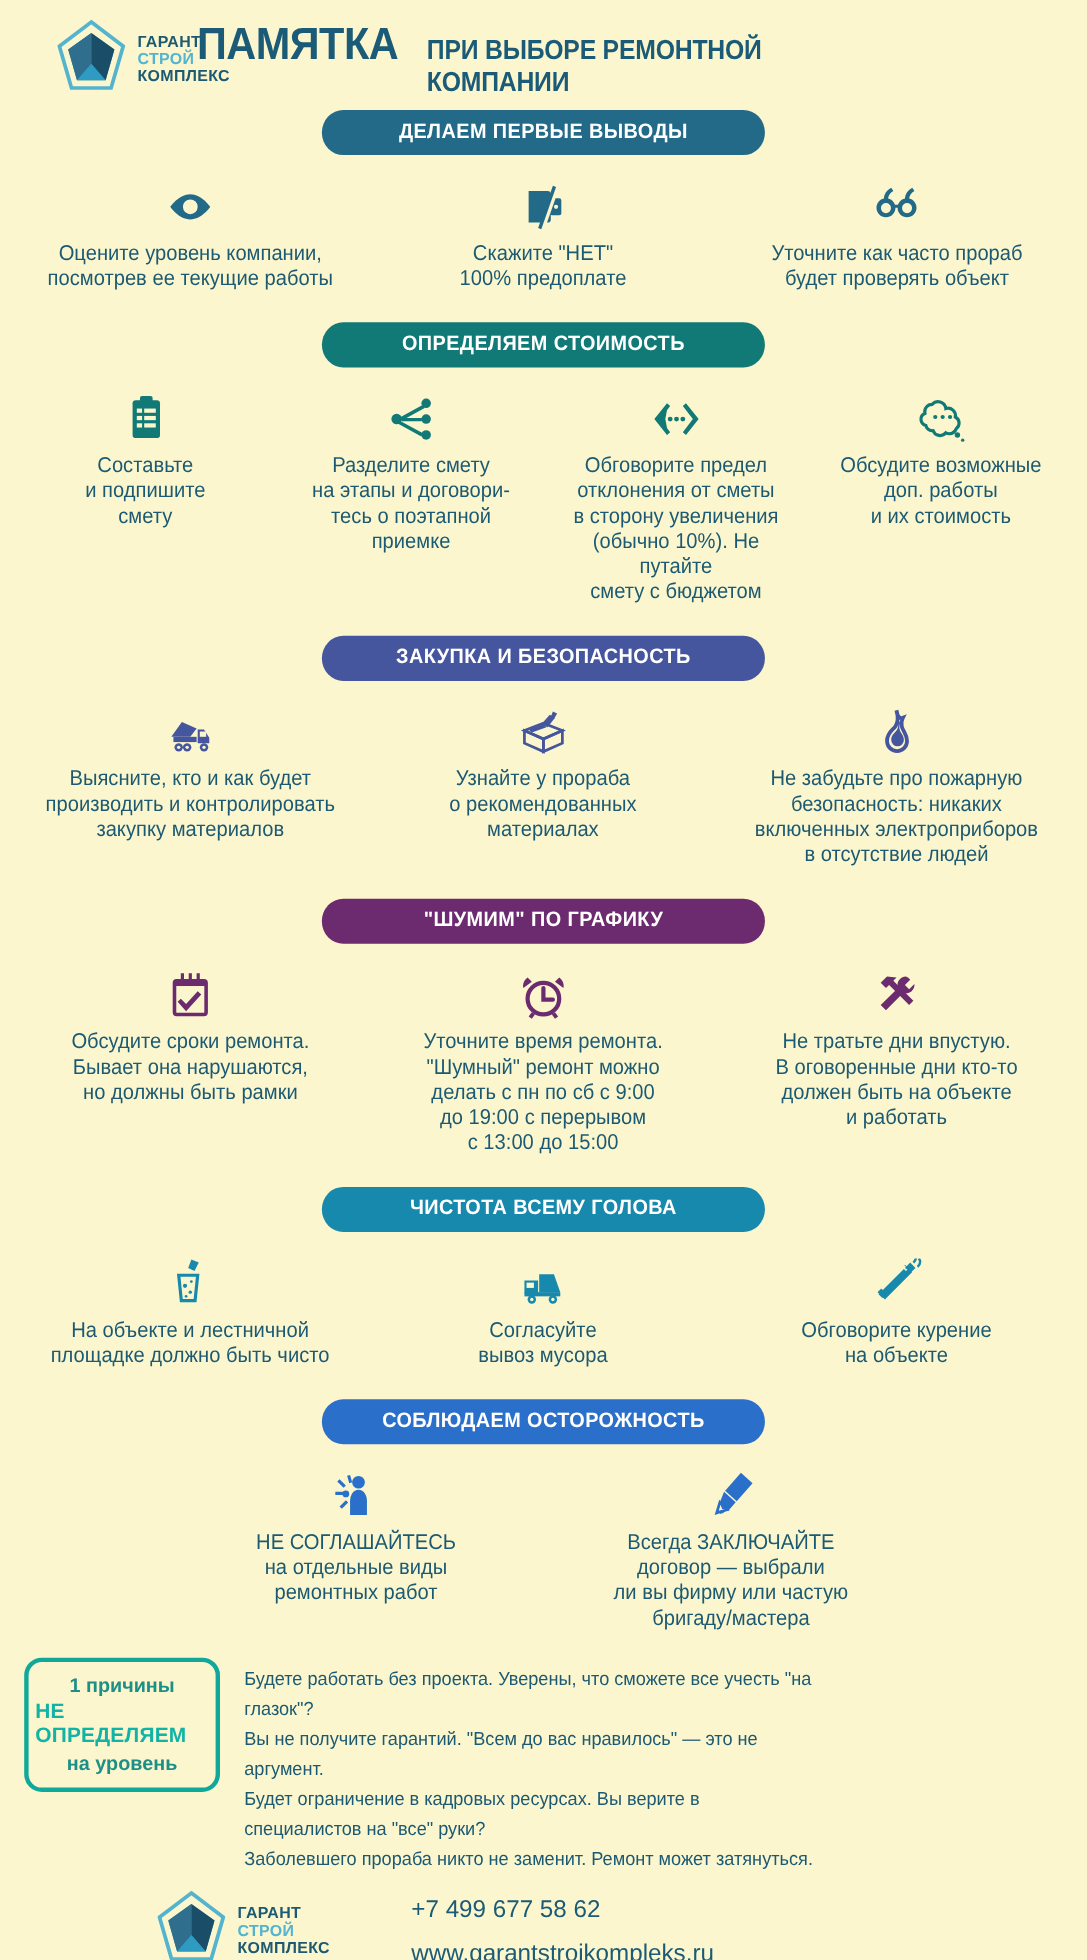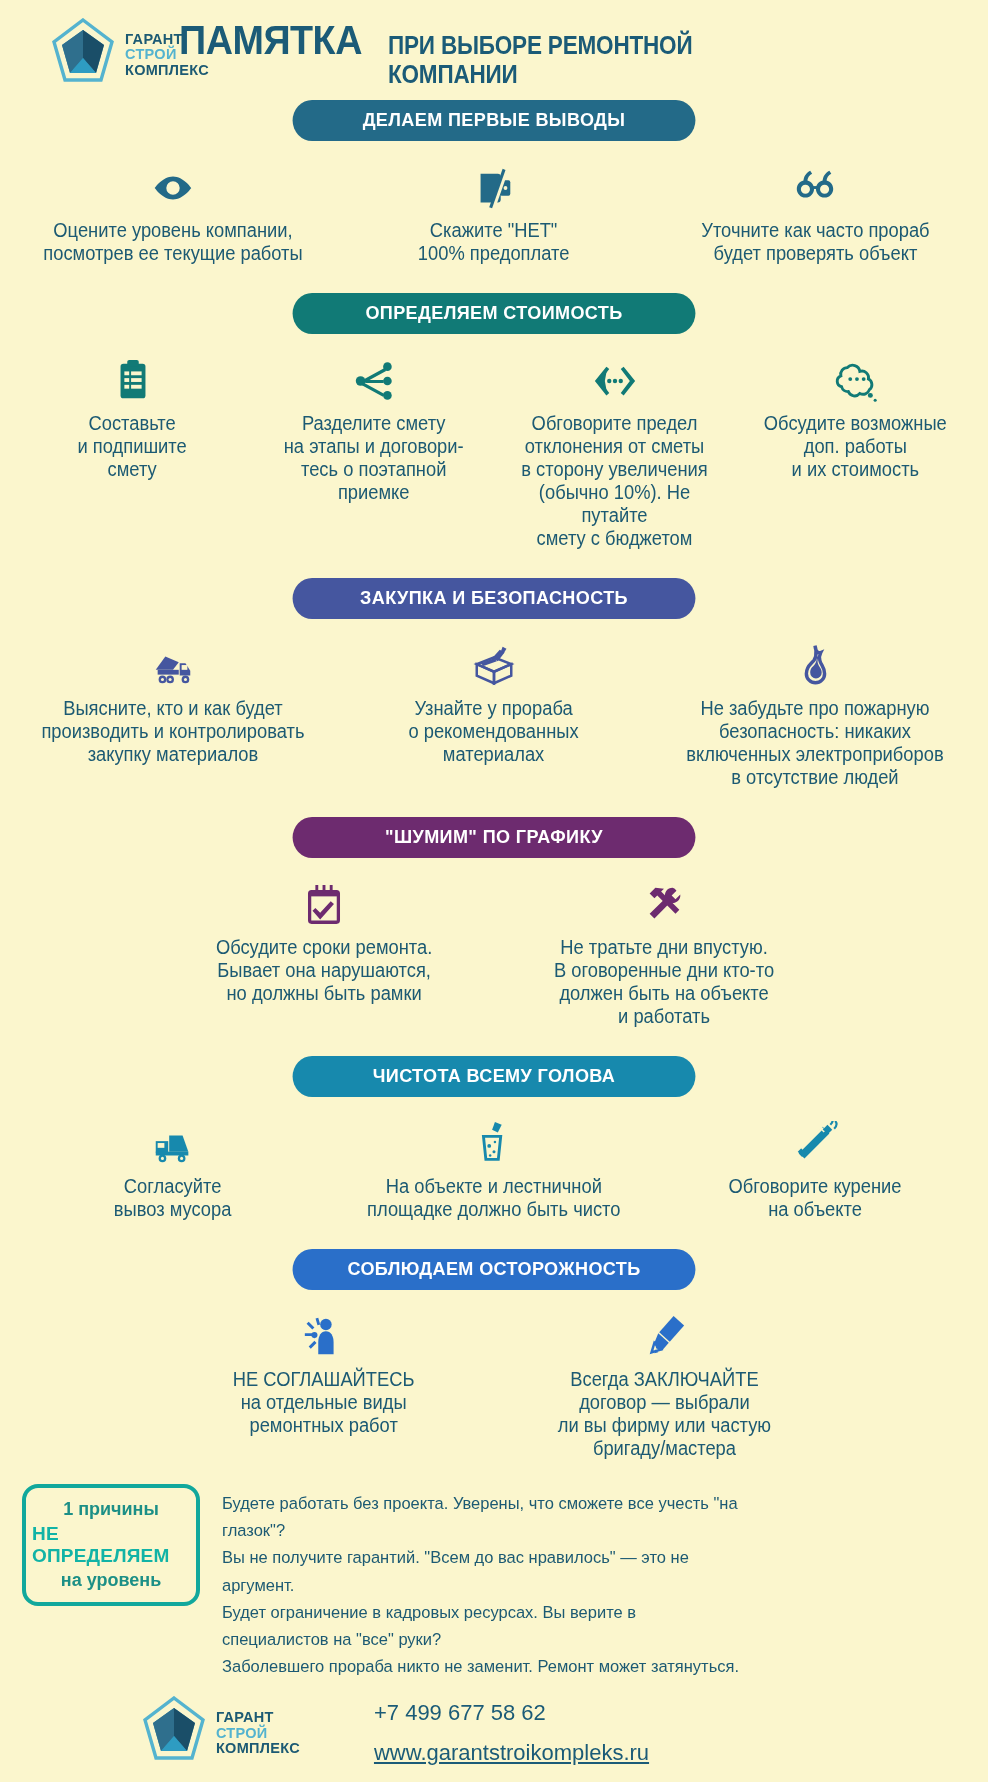--- a/index.html
+++ b/index.html
@@ -394,67 +394,82 @@
                 <path d="M15 27l5 5 11-12 3.4 3-14.4 16-8-9z"></path>
               </svg>
             </div>
             <div class="caption">Обсудите сроки ремонта.
 Бывает она нарушаются,
 но должны быть рамки</div>
           </div>
           <div class="card">
             <div class="icon">
               <svg width="46" height="46" viewBox="0 0 48 48" fill="#6d2b6f">
+                <circle cx="24" cy="27" r="15" fill="none" stroke="#6d2b6f" stroke-width="4"></circle>
+                <path d="M24 17v11h9" fill="none" stroke="#6d2b6f" stroke-width="4" stroke-linecap="round"></path>
+                <path d="M9 7c-3 2-5 6-4 10l8-6zM39 7c3 2 5 6 4 10l-8-6z"></path>
+                <path d="M13 40l-3 4 3 2 3-4zM35 40l3 4-3 2-3-4z"></path>
+              </svg>
+            </div>
+            <div class="caption">Уточните время ремонта.
+"Шумный" ремонт можно
+делать с пн по сб с 9:00
+до 19:00 с перерывом
+с 13:00 до 15:00</div>
+          </div>
+          <div class="card">
+            <div class="icon">
+              <svg width="46" height="46" viewBox="0 0 48 48" fill="#6d2b6f">
                 <path d="M33 6a8 8 0 00-7.5 11L9 33l5 5 16.5-16.5A8 8 0 0041 13l-5 5-4-4 5-5a8 8 0 00-4-3z"></path>
                 <path d="M15 6l-6 6 5 5 3-3 19 19 4-4L21 10l3-3z"></path>
               </svg>
             </div>
             <div class="caption">Не тратьте дни впустую.
 В оговоренные дни кто-то
 должен быть на объекте
 и работать</div>
           </div>
         </div>
       </div>
       <div class="section">
         <div class="sp-28"></div>
         <div class="banner-row">
           <div class="banner" style="background: rgb(23, 137, 173);">ЧИСТОТА ВСЕМУ ГОЛОВА</div>
         </div>
         <div class="sp-20"></div>
         <div class="cards cols-3">
+          <div class="card">
+            <div class="icon">
+              <svg width="46" height="46" viewBox="0 0 48 48" fill="#1789ad">
+                <path d="M13 16h18l-2.5 24h-13z" fill="none" stroke="#1789ad" stroke-width="3"></path>
+                <path d="M25 1l7 3-4 8-6-3z"></path>
+                <circle cx="19" cy="26" r="2"></circle>
+                <circle cx="24" cy="32" r="1.6"></circle>
+                <circle cx="20" cy="36" r="1.3"></circle>
+                <circle cx="25" cy="22" r="1.3"></circle>
+              </svg>
+            </div>
+            <div class="caption">На объекте и лестничной
+площадке должно быть чисто</div>
+          </div>
           <div class="card">
             <div class="icon">
               <svg width="46" height="46" viewBox="0 0 48 48" fill="#1789ad">
                 <path d="M20 15h14l6 17H20z"></path>
                 <path d="M6 21h13v12H6z"></path>
                 <rect x="8" y="23" width="7" height="5" fill="#fbf6cd"></rect>
                 <rect x="6" y="32" width="34" height="4"></rect>
                 <circle cx="13" cy="39" r="4"></circle>
                 <circle cx="33" cy="39" r="4"></circle>
                 <circle cx="13" cy="39" r="1.6" fill="#fbf6cd"></circle>
                 <circle cx="33" cy="39" r="1.6" fill="#fbf6cd"></circle>
               </svg>
             </div>
             <div class="caption">Согласуйте
 вывоз мусора</div>
-          </div>
-          <div class="card">
-            <div class="icon">
-              <svg width="46" height="46" viewBox="0 0 48 48" fill="#1789ad">
-                <path d="M13 16h18l-2.5 24h-13z" fill="none" stroke="#1789ad" stroke-width="3"></path>
-                <path d="M25 1l7 3-4 8-6-3z"></path>
-                <circle cx="19" cy="26" r="2"></circle>
-                <circle cx="24" cy="32" r="1.6"></circle>
-                <circle cx="20" cy="36" r="1.3"></circle>
-                <circle cx="25" cy="22" r="1.3"></circle>
-              </svg>
-            </div>
-            <div class="caption">На объекте и лестничной
-площадке должно быть чисто</div>
           </div>
           <div class="card">
             <div class="icon">
               <svg width="46" height="46" viewBox="0 0 48 48" fill="#1789ad">
                 <path d="M6 36l26-26 7 7L13 43z" transform="translate(0,-4)"></path>
                 <path d="M9 29l22-22 4 4-22 22z" fill="#fbf6cd" transform="translate(0,-1)"></path>
                 <path d="M7 34l24-24 3.5 3.5-24 24z"></path>
                 <path d="M32 9l5-5 5 5-4 4z"></path>
                 <path d="M40 4c3-3 3-6 1-8M44 8c3-3 3-6 1-8" fill="none" stroke="#1789ad" stroke-width="2.2"></path>
               </svg>

